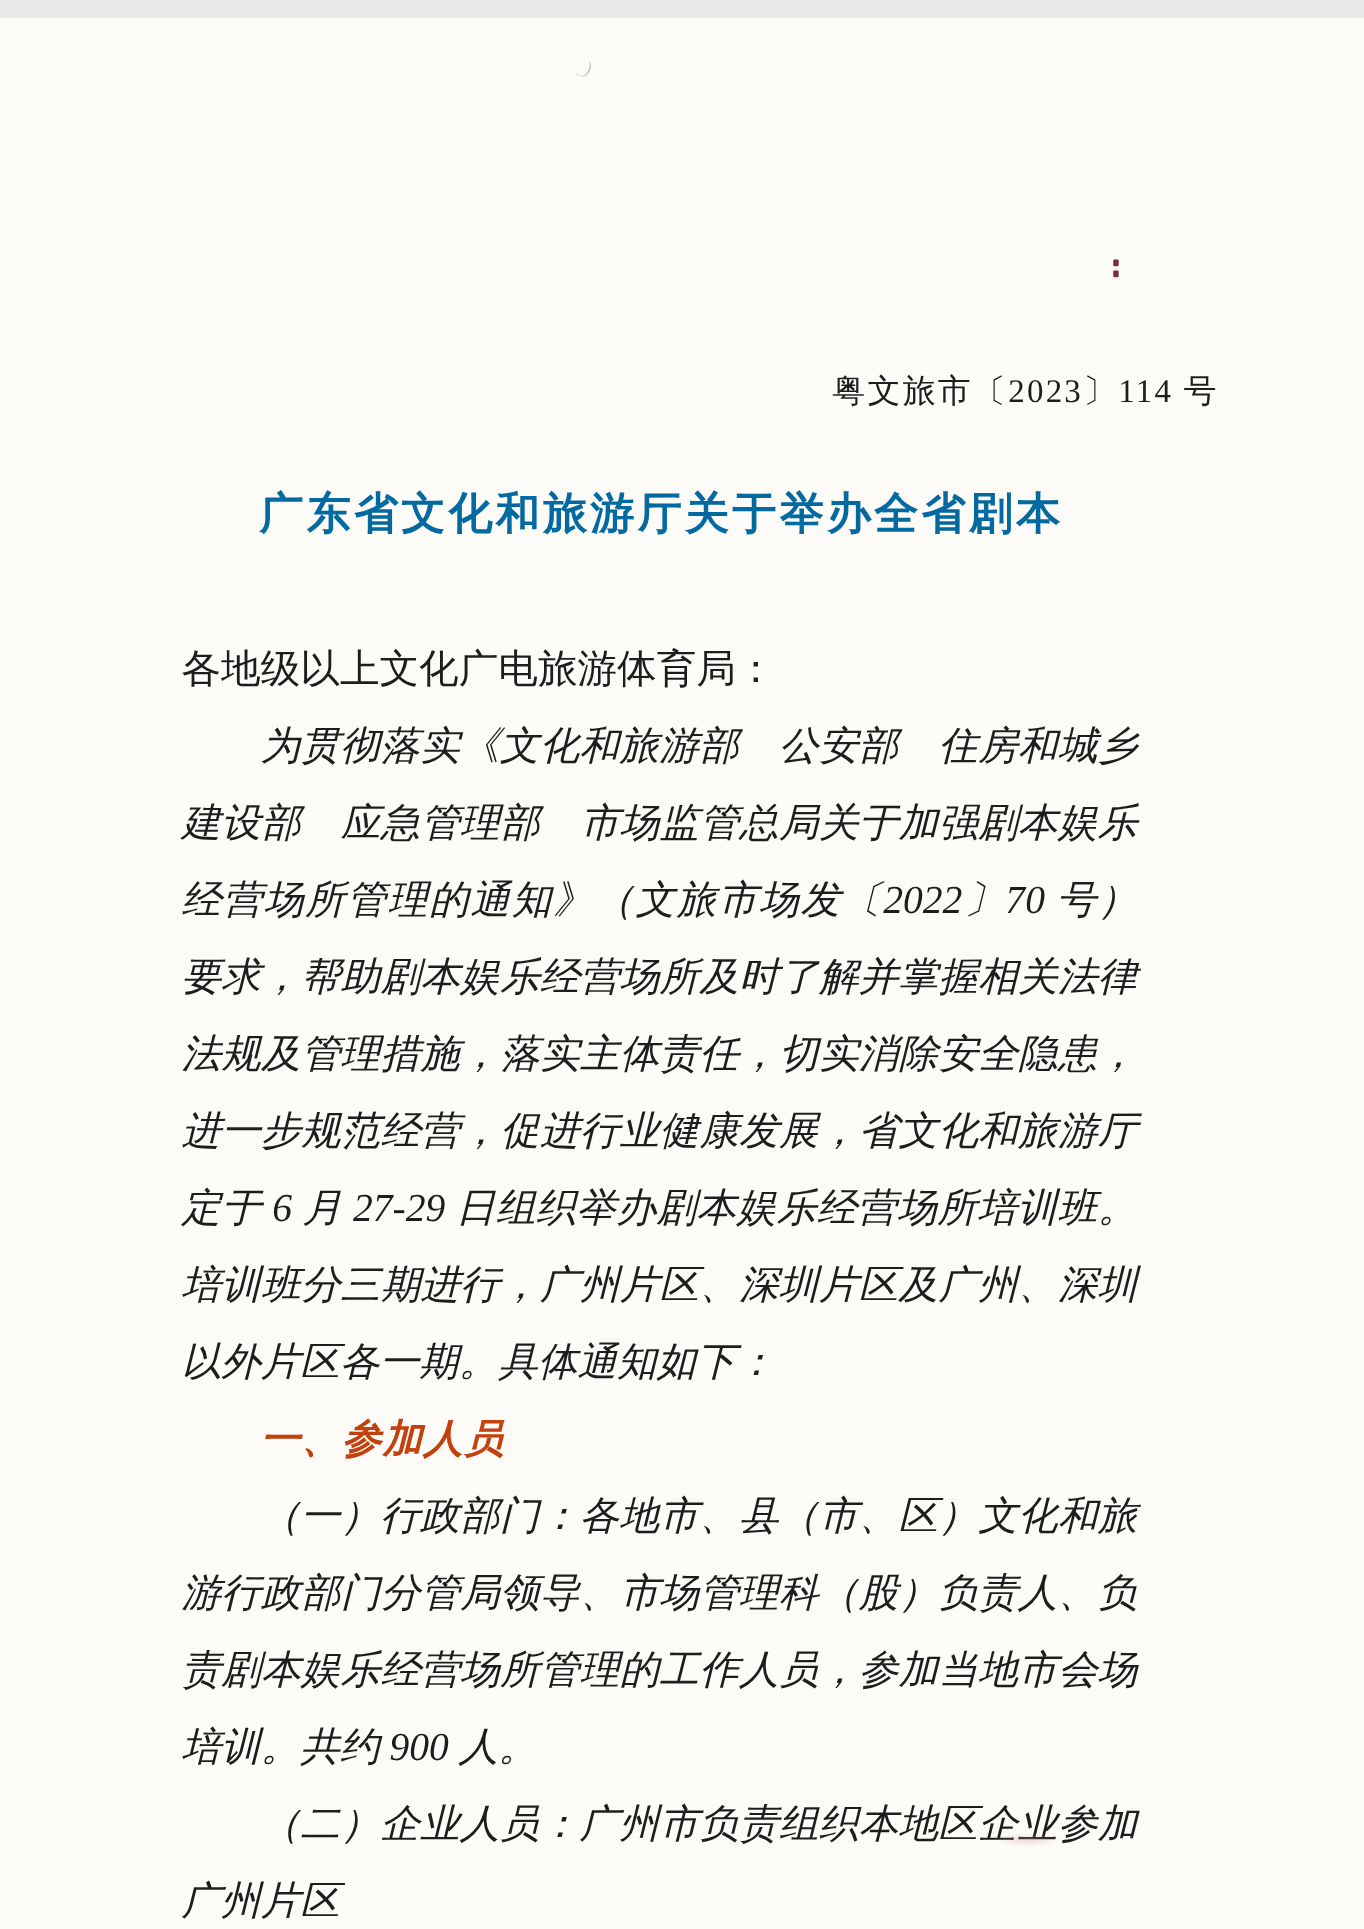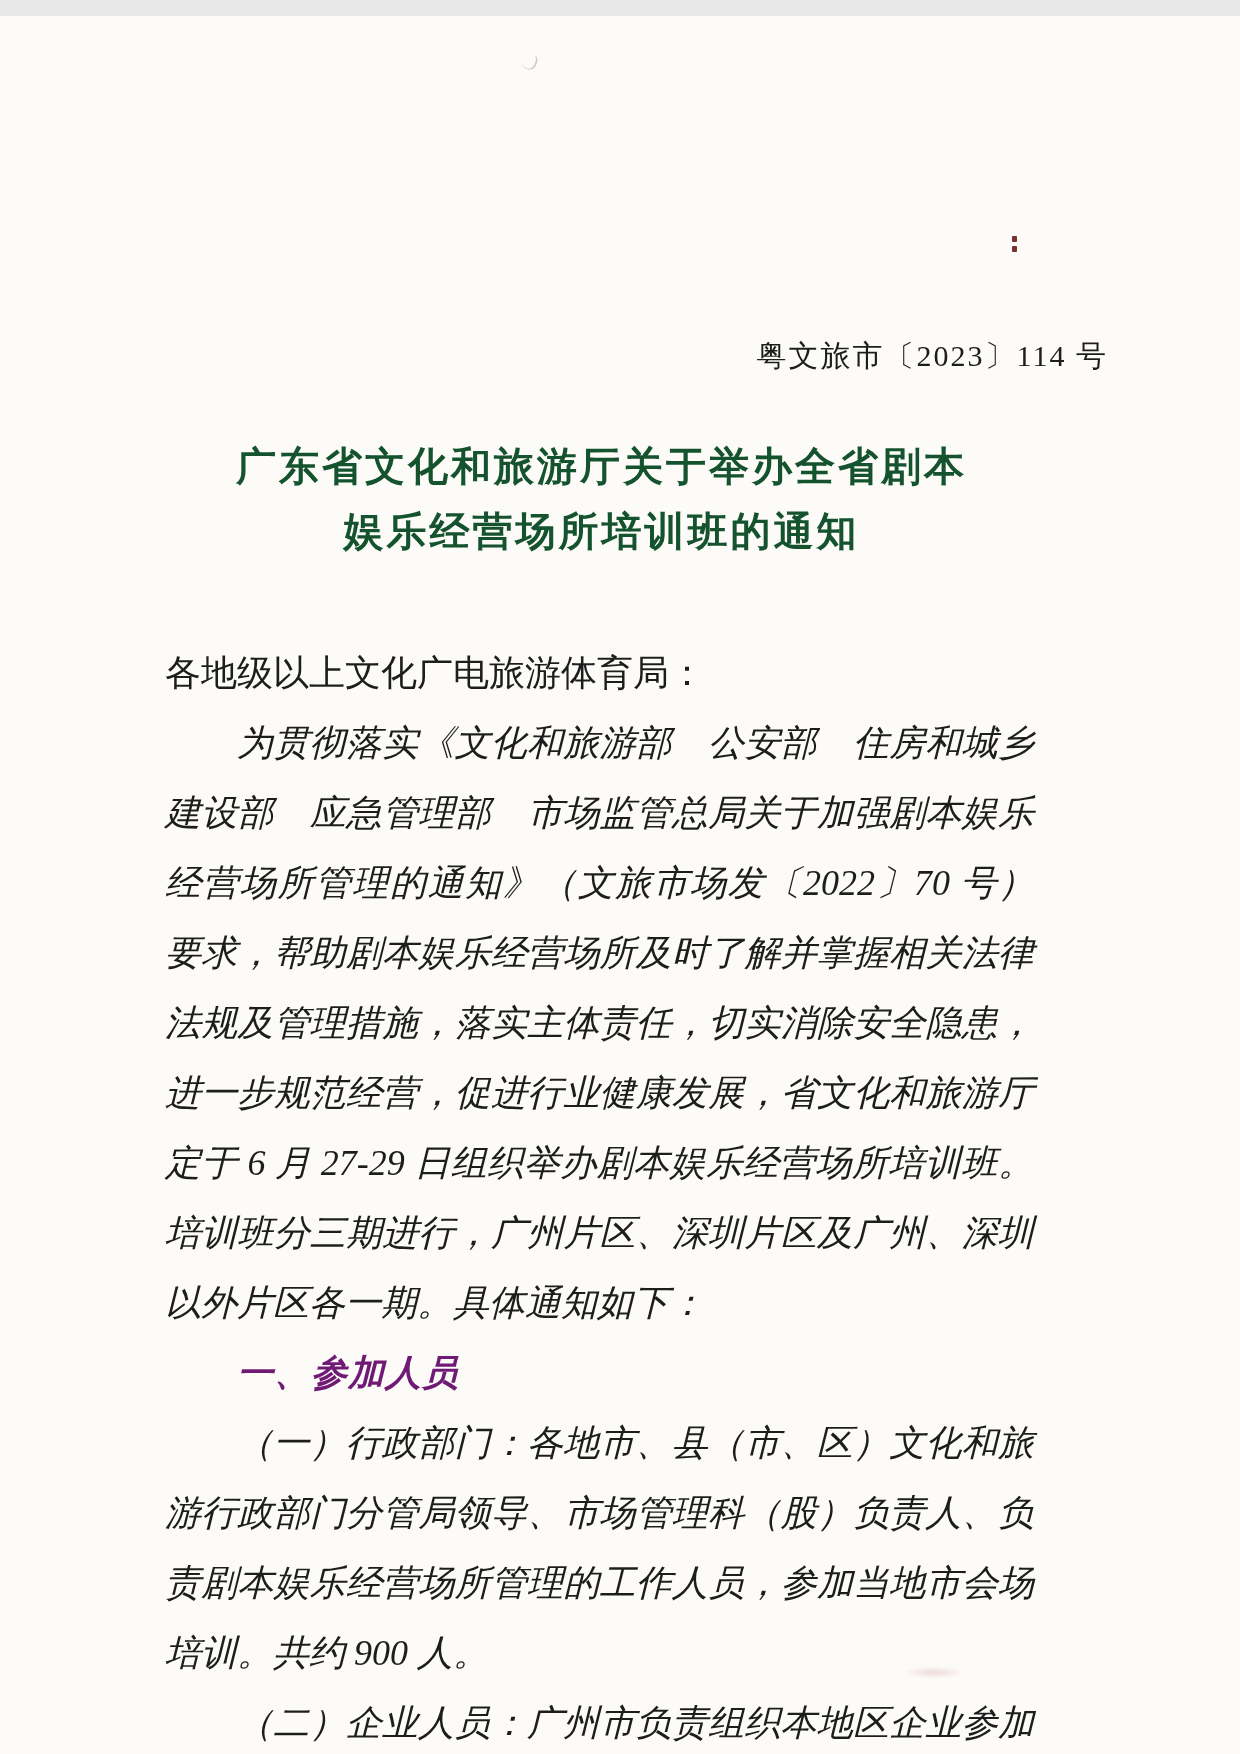--- a/index.html
+++ b/index.html
@@ -23,42 +23,42 @@
     letter-spacing: 2px;
     white-space: nowrap;
   }
   .title {
     margin: 56px 222px 0 145px;
     text-align: center;
     font-size: 40px;
     font-weight: bold;
     line-height: 65px;
     letter-spacing: 3px;
-    color: #14532d;
+    color: #0369a1;
   }
   .title .tline { display: block; }
   .body-block {
     margin: 74px 226px 0 145px;
     font-size: 36px;
     line-height: 70px;
     text-align: justify;
   }
   .salutation {
     margin: 0;
     text-indent: 0;
   }
   .para {
     margin: 0;
     text-indent: 2em;
     font-style: italic;
   }
   .para.heading {
     font-family: "Liberation Sans", "DejaVu Sans", sans-serif;
     font-weight: bold;
-    color: #701a75;
+    color: #c2410c;
     letter-spacing: 1px;
   }
   
   .smudge-top {
     position: absolute;
     left: 523px; top: 38px;
     width: 12px; height: 15px;
     border-right: 2px solid #c2c2c2;
     border-bottom: 1px solid #cccccc;
     border-radius: 60% 40% 55% 45%;
@@ -93,21 +93,20 @@
 <div class="page" style="background: rgb(252, 251, 248); color: rgb(29, 29, 29);">
 
   <div class="smudge-top"></div>
   <div class="red-mark" style="background: rgb(122, 48, 50);"></div>
   <div class="smudge-bottom"></div>
 
   <div class="doc-number">粤文旅市〔2023〕114 号</div>
 
   <h1 class="title">
     <span class="tline">广东省文化和旅游厅关于举办全省剧本</span>
-    <span class="tline">娱乐经营场所培训班的通知</span>
   </h1>
 
   <div class="body-block">
     <p class="salutation">各地级以上文化广电旅游体育局：</p>
     <div>
         <p class="para">为贯彻落实《文化和旅游部　公安部　住房和城乡建设部　应急管理部　市场监管总局关于加强剧本娱乐经营场所管理的通知》（文旅市场发〔2022〕70 号）要求，帮助剧本娱乐经营场所及时了解并掌握相关法律法规及管理措施，落实主体责任，切实消除安全隐患，进一步规范经营，促进行业健康发展，省文化和旅游厅定于 6 月 27-29 日组织举办剧本娱乐经营场所培训班。培训班分三期进行，广州片区、深圳片区及广州、深圳以外片区各一期。具体通知如下：</p>
         <p class="para heading">一、参加人员</p>
         <p class="para">（一）行政部门：各地市、县（市、区）文化和旅游行政部门分管局领导、市场管理科（股）负责人、负责剧本娱乐经营场所管理的工作人员，参加当地市会场培训。共约 900 人。</p>
         <p class="para">（二）企业人员：广州市负责组织本地区企业参加广州片区</p>
       </div>

